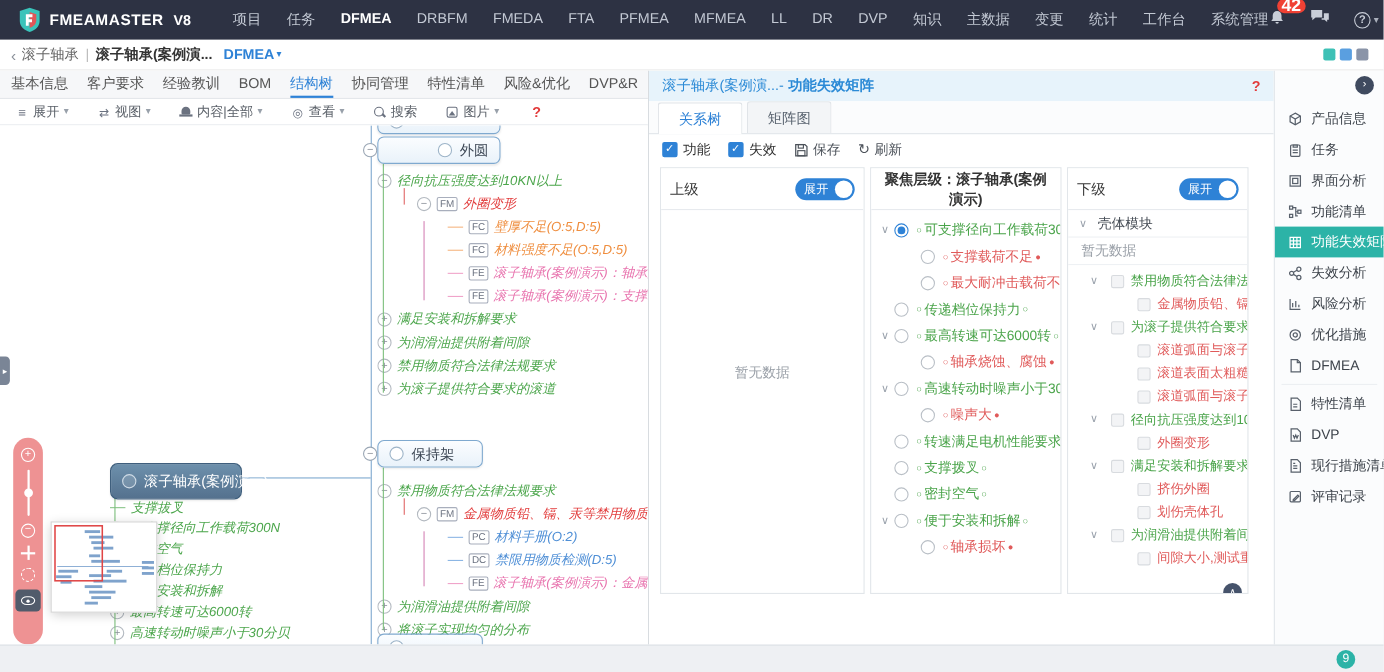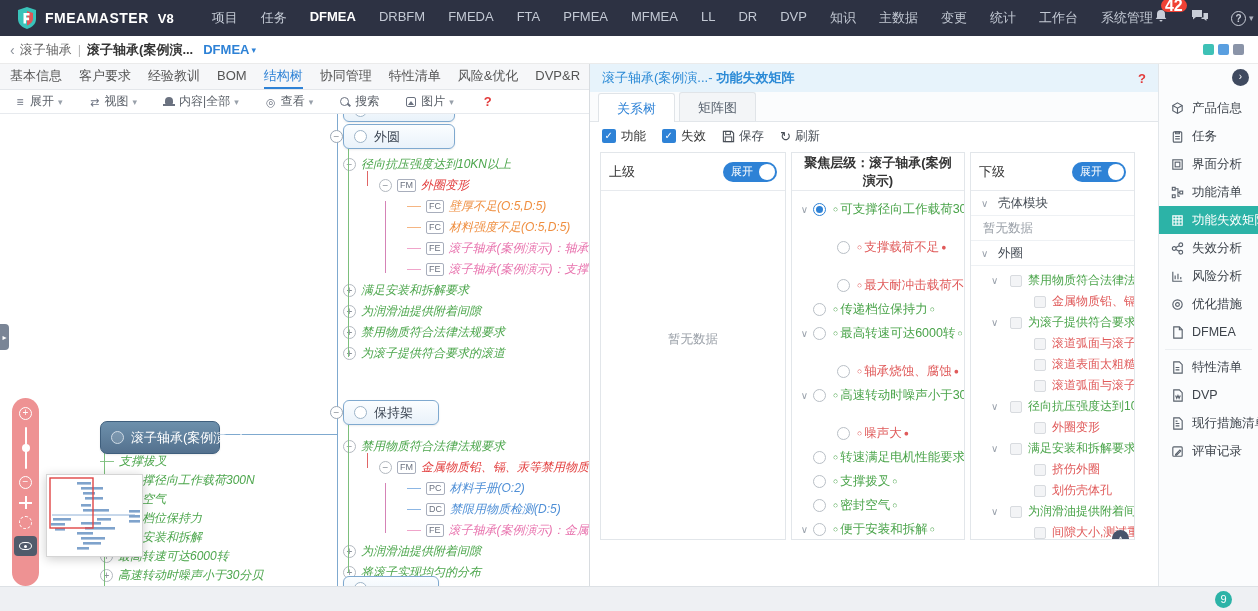--- a/index.html
+++ b/index.html
@@ -55,21 +55,21 @@
   .tbcaret{display:none;font-size:9px;color:#98a0aa;}
   .tbitem.caret .tbcaret{display:inline;}
   .tb-help{color:#e23a3a;font-weight:bold;font-size:13px;margin-left:4px;}
 
   
   .canvas{position:absolute;left:0;top:50px;right:0;bottom:0;overflow:hidden;background:#fff;}
   .trunk{position:absolute;left:337px;top:0;bottom:0;width:1px;background:#7fa9cf;}
   .node{position:absolute;height:25px;border:1px solid #7fa9cf;background:linear-gradient(#fbfdff,#e9f2fa);border-radius:6px;display:flex;align-items:center;padding:0 10px;font-size:13px;color:#3c4654;box-shadow:0 1px 2px rgba(0,0,0,.08);white-space:nowrap;z-index:2;}
   .nodecircle{width:13px;height:13px;border:1px solid #9db4c8;border-radius:50%;margin-right:7px;background:#fff;flex-shrink:0;}
   #node-partial-top{left:343px;top:-16px;width:112px;height:24px;}
-  #node-outer{left:343px;top:10px;width:112px;}
+  #node-outer{left:343px;top:10px;width:112px;justify-content:flex-end;}
   #node-cage{left:343px;top:286px;width:96px;}
   #node-partial-bottom{left:343px;top:462px;width:96px;height:24px;}
   #node-root{left:100px;top:307px;width:120px;height:33px;background:linear-gradient(#6d90ac,#54718e);border-color:#3f5f7d;color:#fff;border-radius:7px;}
   #node-root .nodecircle{border-color:#cfdbe6;background:rgba(255,255,255,.15);}
   .rootlink{position:absolute;left:220px;top:320px;width:117px;height:1px;background:#7fa9cf;}
   .trunktoggle{position:absolute;left:330px;width:13px;height:13px;border:1px solid #9aa6b4;background:#fff;border-radius:50%;color:#8a9099;font-size:10px;line-height:11px;text-align:center;z-index:3;}
   #ttog-outer{top:16px;}
   #ttog-cage{top:292px;}
   .branch{position:absolute;width:1px;z-index:1;}
   #line-outer-green{left:348px;top:35px;height:208px;background:#7cbf7c;}
@@ -138,21 +138,21 @@
   #col-center{left:201px;width:174px;text-align:center;}
   #col-right{left:380px;width:165px;}
   .colhead{height:38px;border-bottom:1px solid #e7eaee;display:flex;align-items:center;padding:0 8px;font-size:13px;color:#333;background:#fff;}
   .pill{margin-left:auto;width:54px;height:20px;background:#2e82d6;border-radius:10px;display:flex;align-items:center;cursor:pointer;}
   .pill .plabel{color:#fff;font-size:11px;margin-left:8px;}
   .pill .pknob{width:16px;height:16px;background:#fff;border-radius:50%;margin-left:auto;margin-right:2px;}
   .emptymsg{color:#9aa0a8;font-size:12.5px;}
   #col-left .emptymsg{position:absolute;left:0;right:0;top:178px;text-align:center;}
   .mbody{padding-top:6px;}
   .mrow{height:24px;display:flex;align-items:center;font-size:12.5px;white-space:nowrap;overflow:hidden;padding-left:6px;}
-  .mrow.child{padding-left:30px;margin-top:14px;}
+  .mrow.child{padding-left:30px;}
   .mcaret{width:13px;color:#9aa2ac;font-size:10px;visibility:hidden;flex-shrink:0;}
   .mcaret::after{content:"∨";}
   .mrow.caret .mcaret,.drow.caret .mcaret{visibility:visible;}
   .radio{width:13px;height:13px;border:1px solid #b9bfc6;border-radius:50%;margin:0 5px 0 2px;flex-shrink:0;background:#fff;position:relative;}
   .mrow.selected .radio{border:1.5px solid #2e82d6;}
   .mrow.selected .radio::after{content:"";position:absolute;inset:2px;background:#2e82d6;border-radius:50%;}
   .dot{font-size:8.5px;margin:0 2px;}
   .dot.pre::after{content:"○";}
   .mrow.green .dot.post::after{content:"○";}
   .mrow.red .dot.post::after{content:"●";}
@@ -709,24 +709,20 @@
         <span class="pill">
           <span class="plabel">展开</span>
           <span class="pknob"></span>
         </span>
       </div>
       <div class="grow">
         <span class="mcaret"></span>
         <span>壳体模块</span>
       </div>
       <div class="grow emptyrow">暂无数据</div>
-      <div class="grow">
-        <span class="mcaret"></span>
-        <span>外圈</span>
-      </div>
       <div class="dbody">
 
           <div class="drow green caret">
             <span class="mcaret"></span>
             <span class="dcb"></span>
             <span class="dlabel">禁用物质符合法律法规要求</span>
           </div>
 
           <div class="drow red child">
             <span class="mcaret"></span>

